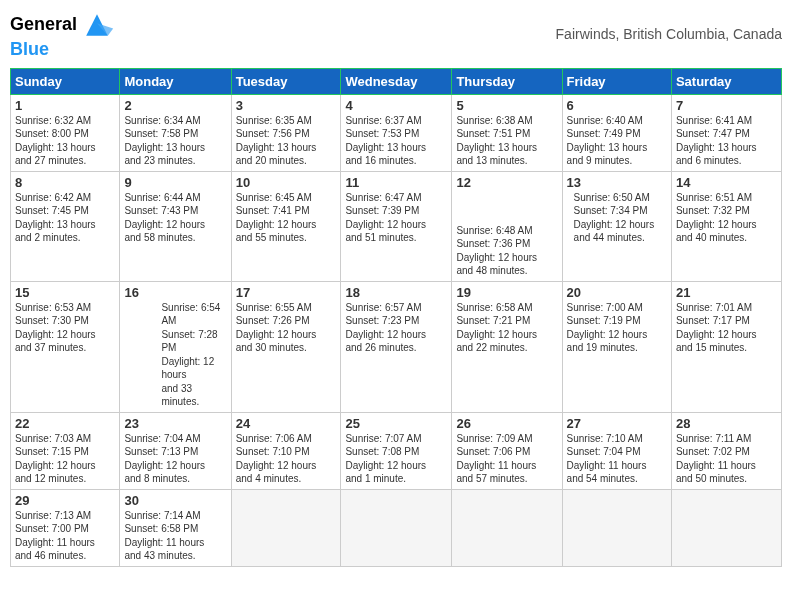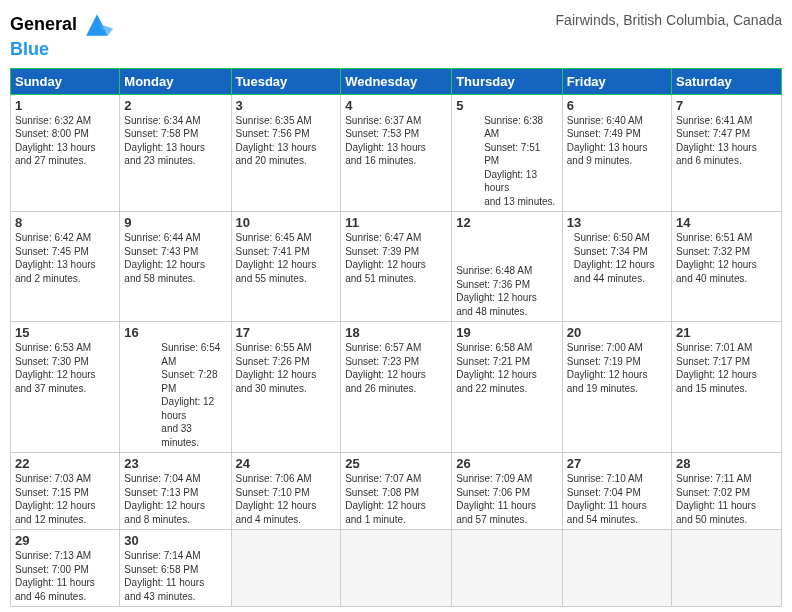--- a/index.html
+++ b/index.html
@@ -38,21 +38,21 @@
       text-align: right;
     }
     .month-title {
       font-size: 36px;
       font-weight: bold;
       color: #333;
     }
     .location {
       font-size: 14px;
       color: #555;
-      margin-top: 2px;
+      margin-top: 16px;
     }
     .calendar {
       width: 100%;
       border-collapse: collapse;
     }
     .calendar th {
       background: #1565c0;
       color: #fff;
       font-size: 13px;
       font-weight: bold;
@@ -145,21 +145,21 @@
         </td>
         <td>
           <span class="day-num">4</span>
           <div class="day-info" style="white-space: pre-line;">Sunrise: 6:37 AM
 Sunset: 7:53 PM
 Daylight: 13 hours
 and 16 minutes.</div>
         </td>
         <td>
           <span class="day-num">5</span>
-          <div class="day-info" style="white-space: pre-line; margin-left: 28px;">Sunrise: 6:38 AM
+          <div class="day-info" style="white-space: pre-line;">Sunrise: 6:38 AM
 Sunset: 7:51 PM
 Daylight: 13 hours
 and 13 minutes.</div>
         </td>
         <td>
           <span class="day-num">6</span>
           <div class="day-info" style="white-space: pre-line;">Sunrise: 6:40 AM
 Sunset: 7:49 PM
 Daylight: 13 hours
 and 9 minutes.</div>

